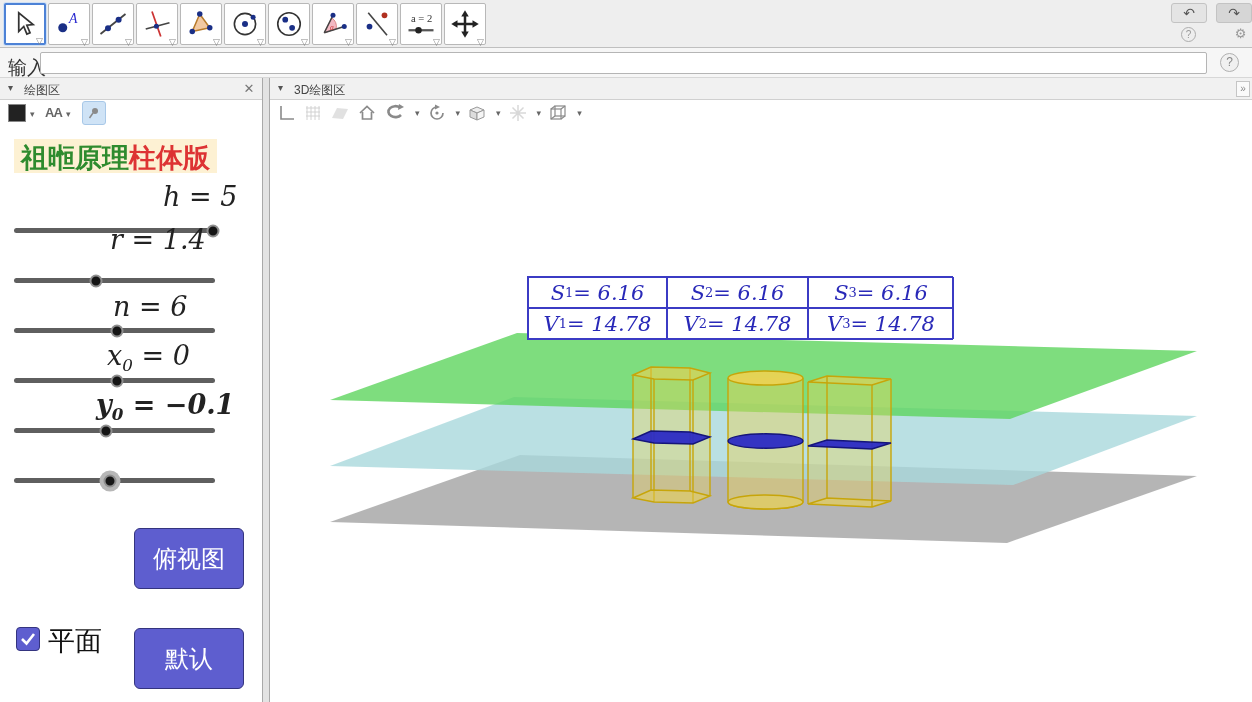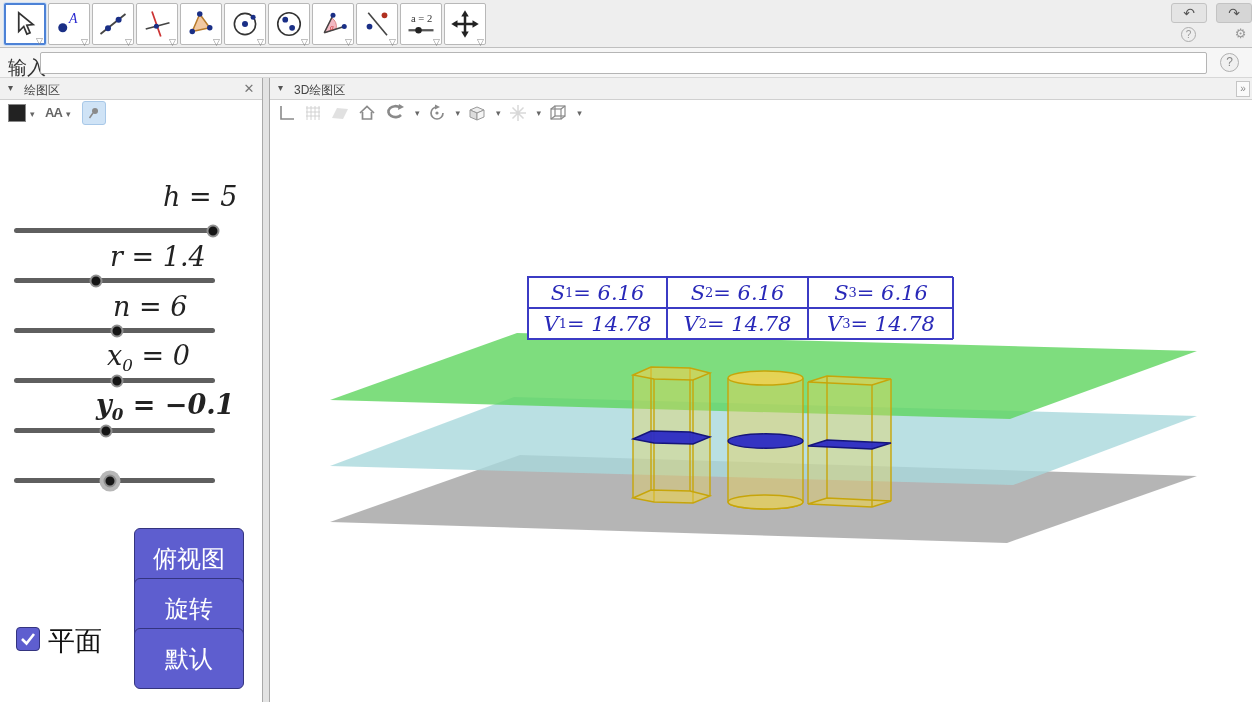--- a/index.html
+++ b/index.html
@@ -228,27 +228,28 @@
     <span id="font-size-btn">AA</span>
     <span class="sb-tri" style="left:66px">▾</span>
     <div id="pin-btn">
       <svg width="14" height="14" viewBox="0 0 14 14">
         <circle cx="8" cy="5" r="3" fill="#8a8a8a"></circle>
         <line x1="6" y1="7" x2="2.5" y2="12" stroke="#8a8a8a" stroke-width="1.5"></line>
       </svg>
     </div>
   </div>
 
+  <div id="title-box"><span class="t-green">祖暅原理</span><span class="t-red">柱体版</span></div>
 
   <div class="slider-label" style="left:163px; top:81px;"><span>h</span><sub></sub><span> = 5</span></div>
   <div class="slider-track" style="top:128px;">
     <div class="slider-handle" style="left: 99%;"></div>
   </div>
 
-  <div class="slider-label" style="left:110px; top:141px;"><span>r</span><sub></sub><span> = 1.4</span></div>
+  <div class="slider-label" style="left:110px; top:124px;"><span>r</span><sub></sub><span> = 1.4</span></div>
   <div class="slider-track" style="top:178px;">
     <div class="slider-handle" style="left: 41%;"></div>
   </div>
 
   <div class="slider-label" style="left:113px; top:191px;"><span>n</span><sub></sub><span> = 6</span></div>
   <div class="slider-track" style="top:228px;">
     <div class="slider-handle" style="left: 51%;"></div>
   </div>
 
   <div class="slider-label" style="left:107px; top:240px;"><span>x</span><sub>0</sub><span> = 0</span></div>
@@ -266,21 +267,20 @@
   </div>
 
   <div id="chk">
     <svg width="18" height="18" viewBox="0 0 18 18">
       <polyline points="3,9 7.5,13.5 15,4" fill="none" stroke="#fff" stroke-width="2.6"></polyline>
     </svg>
   </div>
   <div id="chk-label">平面</div>
 
   <div class="gbtn" style="left:134px; top:428px;">俯视图</div>
-  <div class="gbtn" style="left:134px; top:478px;">旋转</div>
   <div class="gbtn" style="left:134px; top:528px;">默认</div>
 </div>
 
 <div id="right-panel">
   <div id="style3d">
     <span class="s3-ico">
       <svg width="20" height="20" viewBox="0 0 20 20">
           <path d="M5 3 V16 H18" fill="none" stroke="#8a8a8a" stroke-width="1.6"></path>
         </svg>
     </span>

